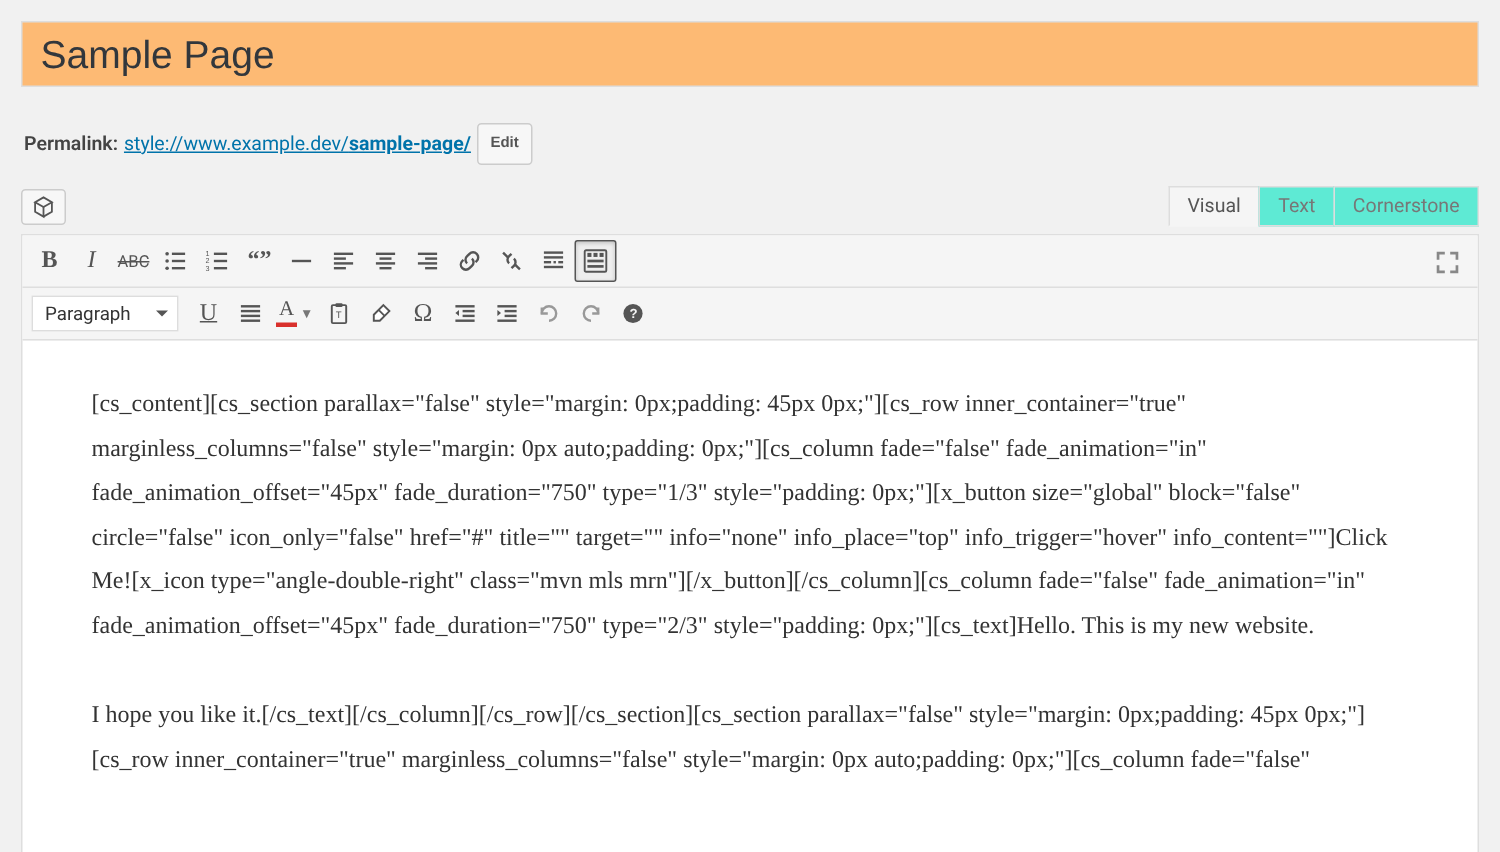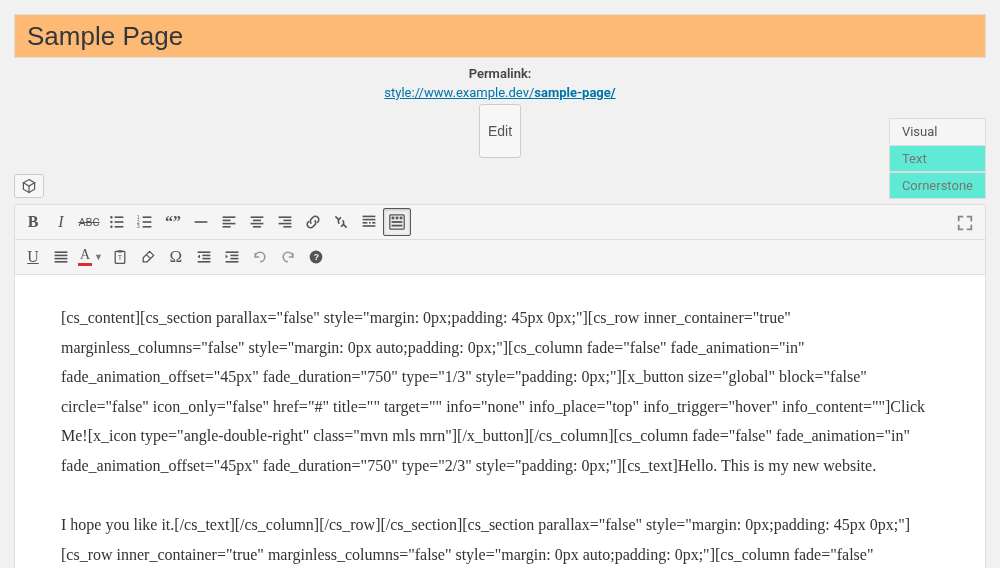--- a/index.html
+++ b/index.html
@@ -19,57 +19,55 @@
     border: 1px solid #ddd;
     background: #fdba74;
     font-size: 26px;
     font-weight: 400;
     color: #32373c;
     padding: 0 12px;
     line-height: 42px;
     outline: none;
   }
   .permalink-row {
-    margin: 8px 2px 16px 2px;
+    margin: 24px 2px 16px 2px;
     font-size: 13px;
     color: #444;
     display: flex;
     align-items: center;
     gap: 4px;
-    flex-direction: column;
   }
   .permalink-row a { color: #0073aa; text-decoration: underline; }
   .permalink-row strong { font-weight: 600; color: #444; }
   .btn {
     display: inline-flex;
     align-items: center;
     background: #f7f7f7;
     border: 1px solid #ccc;
     border-radius: 3px;
     color: #555;
     padding: 3px 10px;
     font-size: 12.5px;
     line-height: 20px;
     cursor: pointer;
     gap: 5px;
   }
-  .btn.small { padding: 16px 8px; font-size: 14px; line-height: 20px; }
+  .btn.small { padding: 3px 8px; font-size: 10px; line-height: 20px; font-weight: bold; }
   .media-row {
     display: flex;
     align-items: center;
     gap: 8px;
     margin-bottom: 6px;
     position: relative;
   }
   .tabs {
     position: absolute;
     right: 0;
     bottom: -1px;
     display: flex;
-    flex-direction: column;
   }
   .tab {
     border: 1px solid #ddd;
     padding: 5px 12px;
     background: #5eead4;
     color: #777;
     font-size: 13px;
     cursor: pointer;
     margin-left: -1px;
   }
@@ -288,20 +286,23 @@
             <path d="M3 8 V3 H8"></path>
             <path d="M17 8 V3 H12"></path>
             <path d="M3 12 V17 H8"></path>
             <path d="M17 12 V17 H12"></path>
           </svg>
         </span>
     </span>
   </div>
 
   <div class="toolbar">
+    <div class="para-select">
+      <span>Paragraph</span>
+    </div>
     <span class="tb-btn" style="text-decoration:underline;font-family:Georgia,serif">U</span>
     <span class="tb-btn">
       <span>
           <svg width="16" height="16" viewBox="0 0 20 20" fill="#555">
             <rect x="2" y="3" width="16" height="2"></rect>
             <rect x="2" y="7" width="16" height="2"></rect>
             <rect x="2" y="11" width="16" height="2"></rect>
             <rect x="2" y="15" width="16" height="2"></rect>
           </svg>
         </span>

